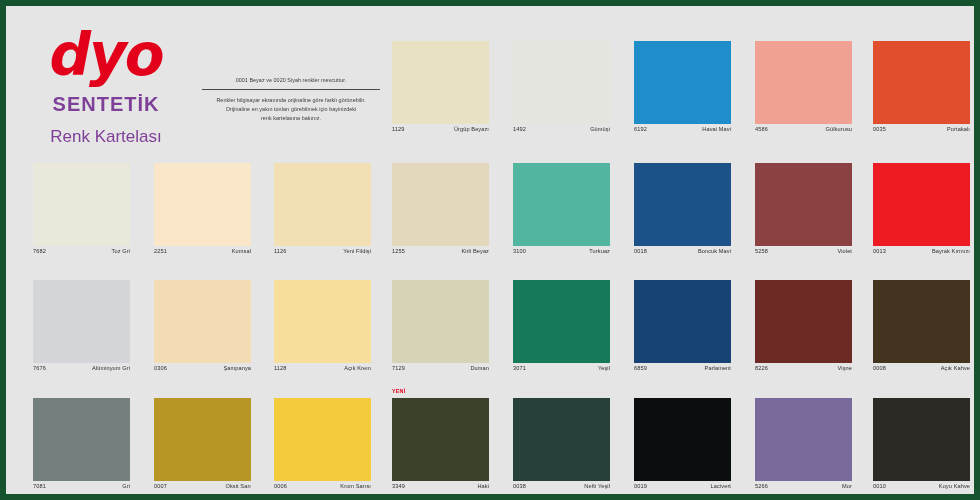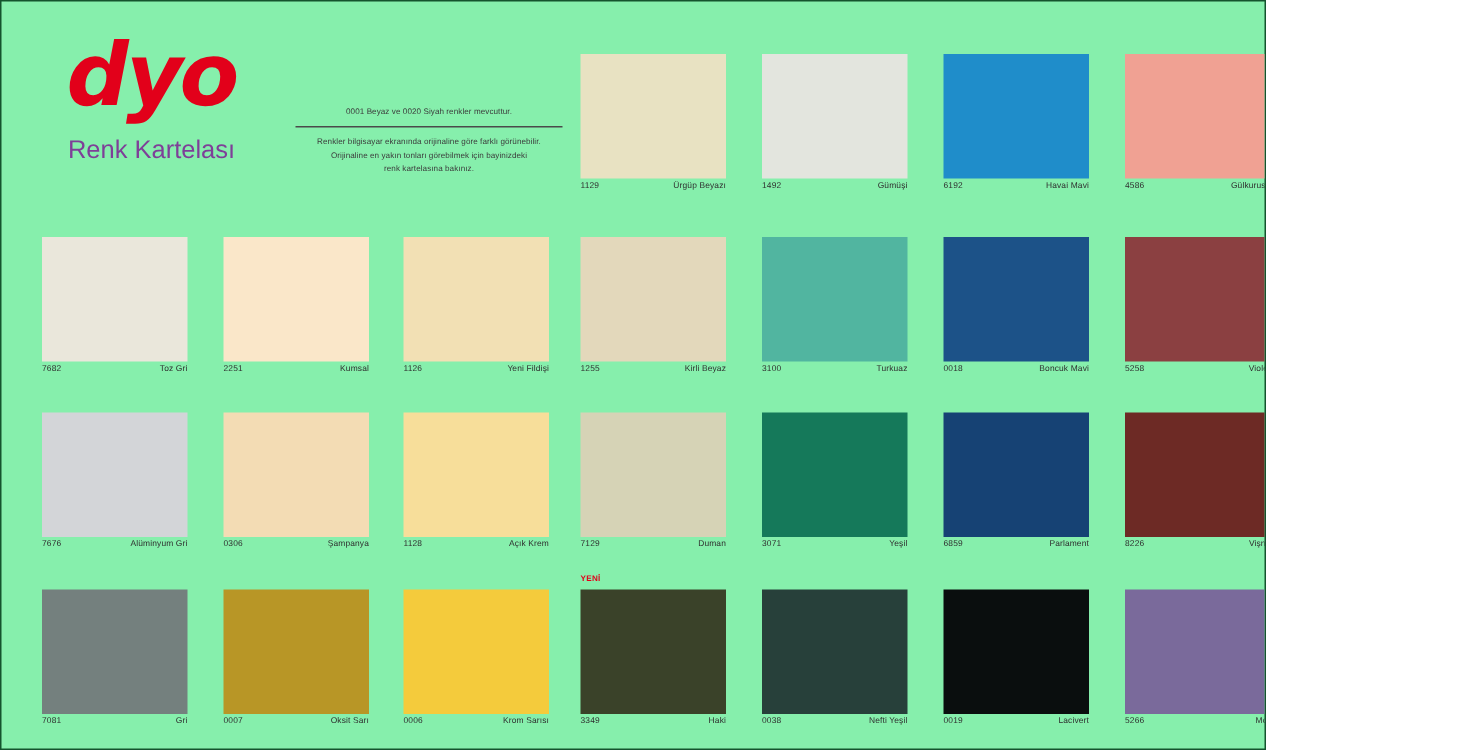--- a/index.html
+++ b/index.html
@@ -5,25 +5,25 @@
   html, body {
     margin: 0;
     padding: 0;
     background: #ffffff;
   }
   body {
     font-family: "Liberation Sans", sans-serif;
   }
   .page {
     position: relative;
-    width: 844px;
+    width: 980px;
     height: 500px;
-    background: #86efac;
+    background: #e5e5e5;
     box-sizing: border-box;
-    border: 1px solid #14532d;
+    border: 6px solid #14532d;
     overflow: hidden;
   }
 
   
   .header {
     position: absolute;
     left: 0;
     top: 22px;
     width: 380px;
     height: 128px;
@@ -128,20 +128,21 @@
 </style>
 </head>
 <body>
 
 <div class="page">
 
   <div class="header">
 
     <div class="brand">
       <div class="brand-logo">dyo</div>
+      <div class="brand-line1">SENTETİK</div>
       <div class="brand-line2">Renk Kartelası</div>
     </div>
 
     <div class="notice">
       <div class="notice-top">0001 Beyaz ve 0020 Siyah renkler mevcuttur.</div>
       <div class="notice-rule"></div>
       <div class="notice-body">Renkler bilgisayar ekranında orijinaline göre farklı görünebilir.</div>
       <div class="notice-body">Orijinaline en yakın tonları görebilmek için bayinizdeki</div>
       <div class="notice-body">renk kartelasına bakınız.</div>
     </div>

